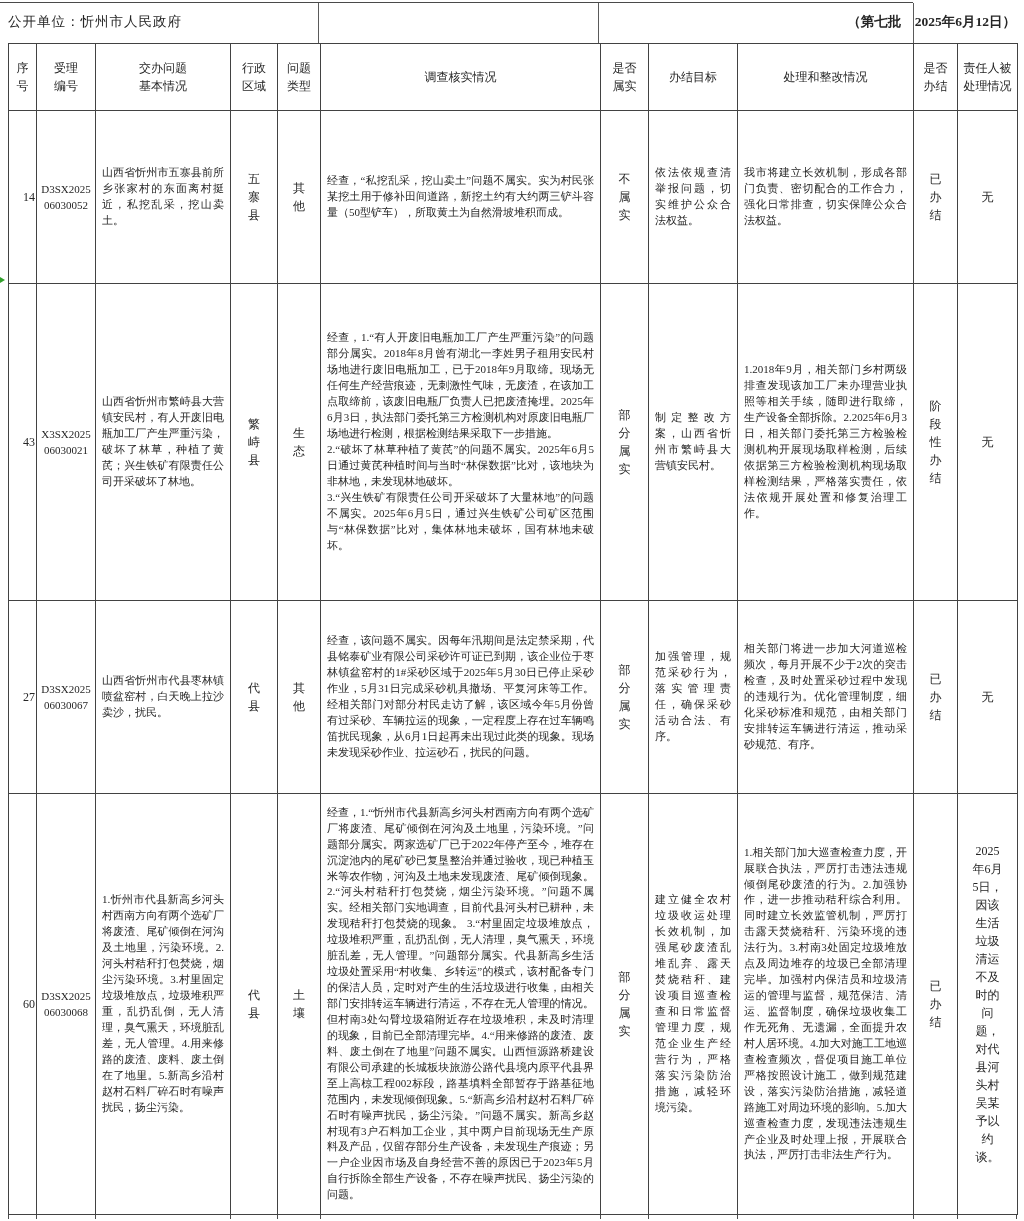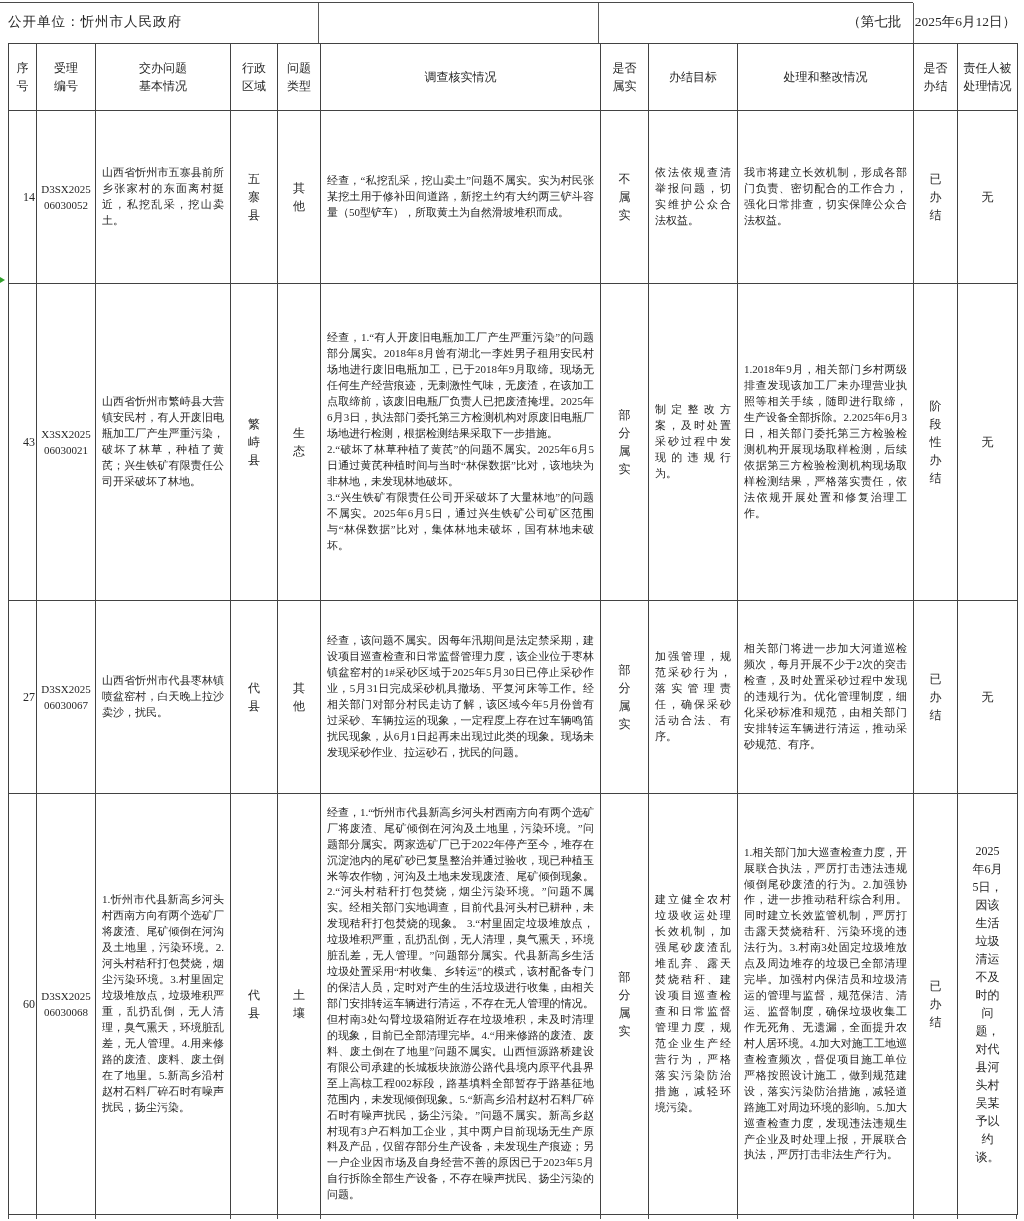--- a/index.html
+++ b/index.html
@@ -9,21 +9,21 @@
     color:#262626;
   }
   .sheet{position:relative;width:1024px;height:1221px;background:#ffffff;overflow:hidden;}
 
   
   .titlebar{position:absolute;left:0;top:0;width:1024px;height:43px;}
   .topline{position:absolute;left:0;top:2px;width:913px;border-top:1px solid #4a4a4a;}
   .vtick{position:absolute;top:3px;height:40px;border-left:1px solid #5a5a5a;}
   .vtick.t1{left:318px;} .vtick.t2{left:598px;} .vtick.t3{left:913px;}
   .pub{position:absolute;left:8px;top:13px;font-size:13.5px;letter-spacing:1px;white-space:pre;}
-  .batch{position:absolute;right:8px;top:13px;font-size:13.5px;white-space:pre;}
+  .batch{position:absolute;right:8px;top:13px;font-size:13.5px;white-space:pre;font-weight:bold;}
 
   
   table.grid{
     position:absolute;left:8px;top:43px;width:1009px;
     border-collapse:collapse;table-layout:fixed;background:#ffffff;
   }
   .grid th,.grid td{
     border:1px solid #424242;vertical-align:middle;
     font-weight:normal;overflow:hidden;padding:0;
   }
@@ -120,33 +120,33 @@
         <td class="c">43</td>
         <td class="id">X3SX202506030021</td>
         <td class="txt">山西省忻州市繁峙县大营镇安民村，有人开废旧电瓶加工厂产生严重污染，破坏了林草，种植了黄芪；兴生铁矿有限责任公司开采破坏了林地。</td>
         <td class="c">繁峙县</td>
         <td class="c">生态</td>
         <td class="txt">经查，1.“有人开废旧电瓶加工厂产生严重污染”的问题部分属实。2018年8月曾有湖北一李姓男子租用安民村场地进行废旧电瓶加工，已于2018年9月取缔。现场无任何生产经营痕迹，无刺激性气味，无废渣，在该加工点取缔前，该废旧电瓶厂负责人已把废渣掩埋。2025年6月3日，执法部门委托第三方检测机构对原废旧电瓶厂场地进行检测，根据检测结果采取下一步措施。
 2.“破坏了林草种植了黄芪”的问题不属实。2025年6月5日通过黄芪种植时间与当时“林保数据”比对，该地块为非林地，未发现林地破坏。
 3.“兴生铁矿有限责任公司开采破坏了大量林地”的问题不属实。2025年6月5日，通过兴生铁矿公司矿区范围与“林保数据”比对，集体林地未破坏，国有林地未破坏。</td>
         <td class="c">部分
 属实</td>
-        <td class="txt">制定整改方案，及时处置采砂过程中发现的违规行为。</td>
+        <td class="txt">制定整改方案，山西省忻州市繁峙县大营镇安民村。</td>
         <td class="txt">1.2018年9月，相关部门乡村两级排查发现该加工厂未办理营业执照等相关手续，随即进行取缔，生产设备全部拆除。2.2025年6月3日，相关部门委托第三方检验检测机构开展现场取样检测，后续依据第三方检验检测机构现场取样检测结果，严格落实责任，依法依规开展处置和修复治理工作。</td>
         <td class="c">阶段性
 办结</td>
         <td class="c">无</td>
       </tr>
       <tr class="r2">
         <td class="c">27</td>
         <td class="id">D3SX202506030067</td>
         <td class="txt">山西省忻州市代县枣林镇喷盆窑村，白天晚上拉沙卖沙，扰民。</td>
         <td class="c">代县</td>
         <td class="c">其他</td>
-        <td class="txt">经查，该问题不属实。因每年汛期间是法定禁采期，建设项目巡查检查和日常监督管理力度，该企业位于枣林镇盆窑村的1#采砂区域于2025年5月30日已停止采砂作业，5月31日完成采砂机具撤场、平复河床等工作。经相关部门对部分村民走访了解，该区域今年5月份曾有过采砂、车辆拉运的现象，一定程度上存在过车辆鸣笛扰民现象，从6月1日起再未出现过此类的现象。现场未发现采砂作业、拉运砂石，扰民的问题。</td>
+        <td class="txt">经查，该问题不属实。因每年汛期间是法定禁采期，代县铭泰矿业有限公司采砂许可证已到期，该企业位于枣林镇盆窑村的1#采砂区域于2025年5月30日已停止采砂作业，5月31日完成采砂机具撤场、平复河床等工作。经相关部门对部分村民走访了解，该区域今年5月份曾有过采砂、车辆拉运的现象，一定程度上存在过车辆鸣笛扰民现象，从6月1日起再未出现过此类的现象。现场未发现采砂作业、拉运砂石，扰民的问题。</td>
         <td class="c">部分
 属实</td>
         <td class="txt">加强管理，规范采砂行为，落实管理责任，确保采砂活动合法、有序。</td>
         <td class="txt">相关部门将进一步加大河道巡检频次，每月开展不少于2次的突击检查，及时处置采砂过程中发现的违规行为。优化管理制度，细化采砂标准和规范，由相关部门安排转运车辆进行清运，推动采砂规范、有序。</td>
         <td class="c">已办结</td>
         <td class="c">无</td>
       </tr>
       <tr class="r3">
         <td class="c">60</td>
         <td class="id">D3SX202506030068</td>

